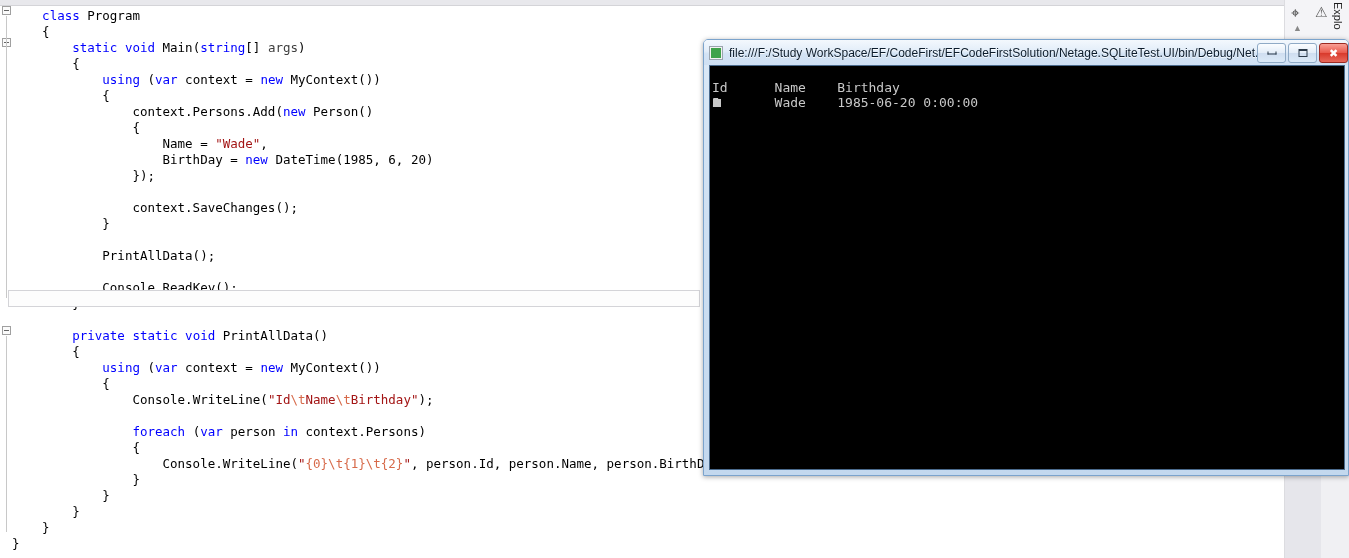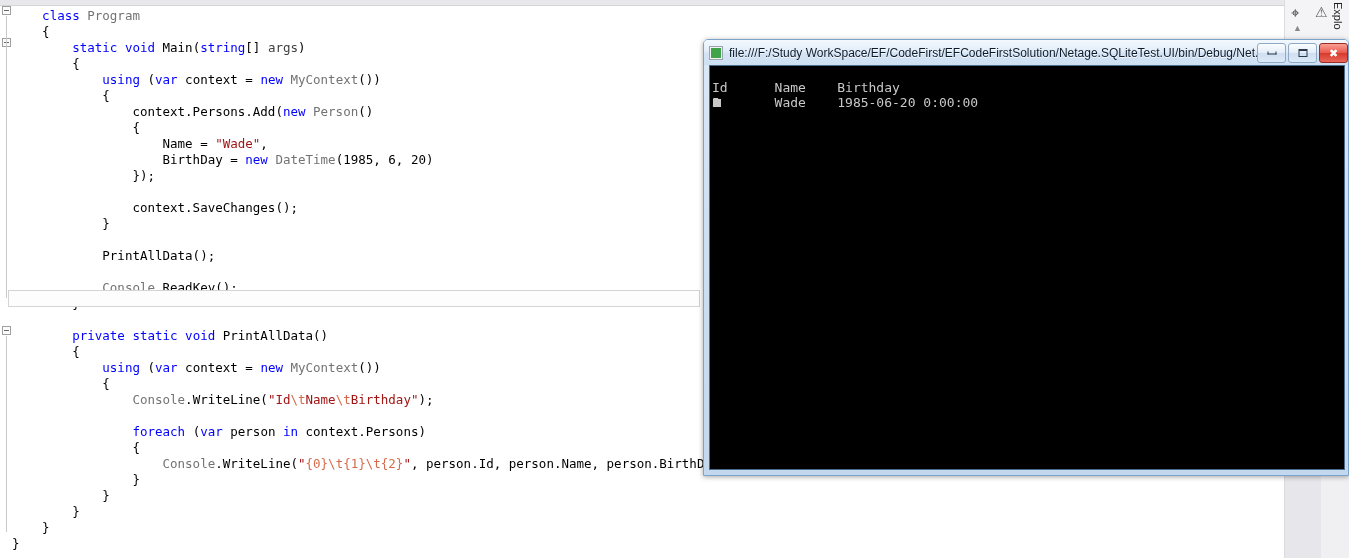--- a/index.html
+++ b/index.html
@@ -101,21 +101,21 @@
     white-space: pre;
     color: #000000;
   }
   .code-line {
     position: absolute;
     left: 12px;
     height: 16px;
     white-space: pre;
   }
   .k  { color: #0000ff; }   
-  .t  { color: #737373; }   
+  .t  { color: #000000; }   
   .s  { color: #a31515; }   
   .e  { color: #d76a4a; }   
   .c  { color: #404040; }   
   .p  { color: #000000; }   
 
   #current-line-box {
     position: absolute;
     left: 8px; top: 290px;
     width: 692px; height: 17px;
     border: 1px solid #d4d4d8;

